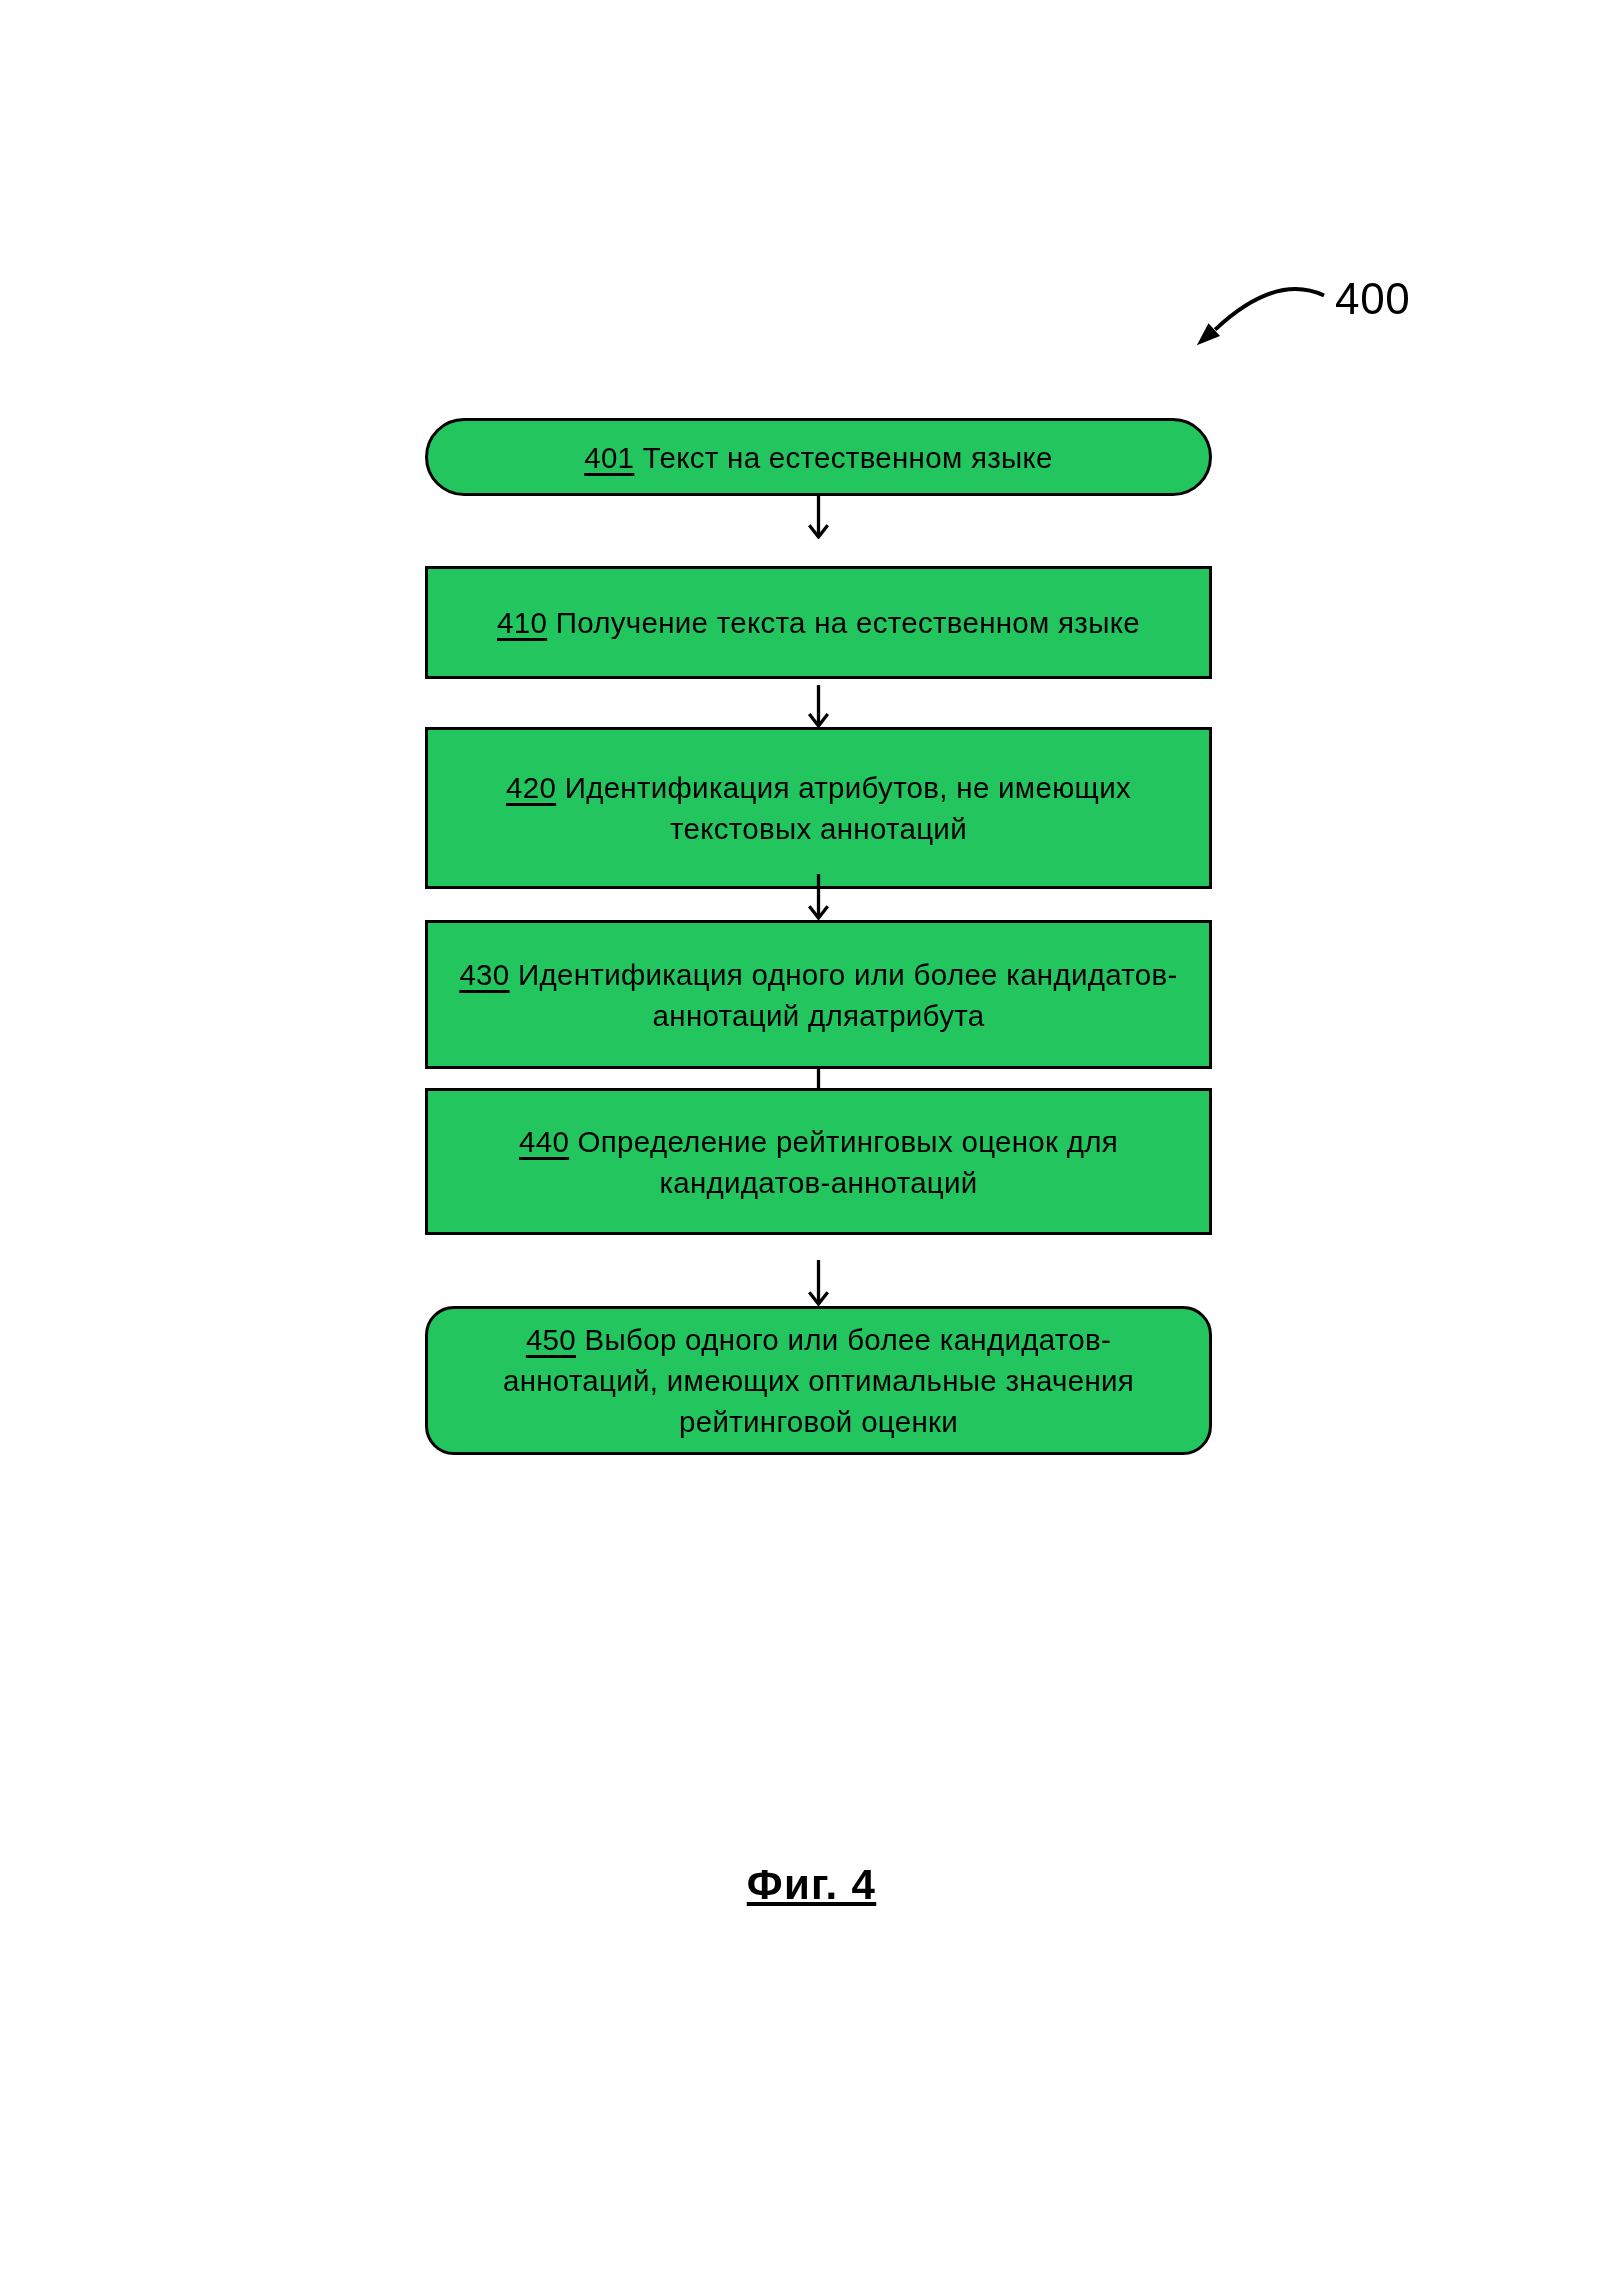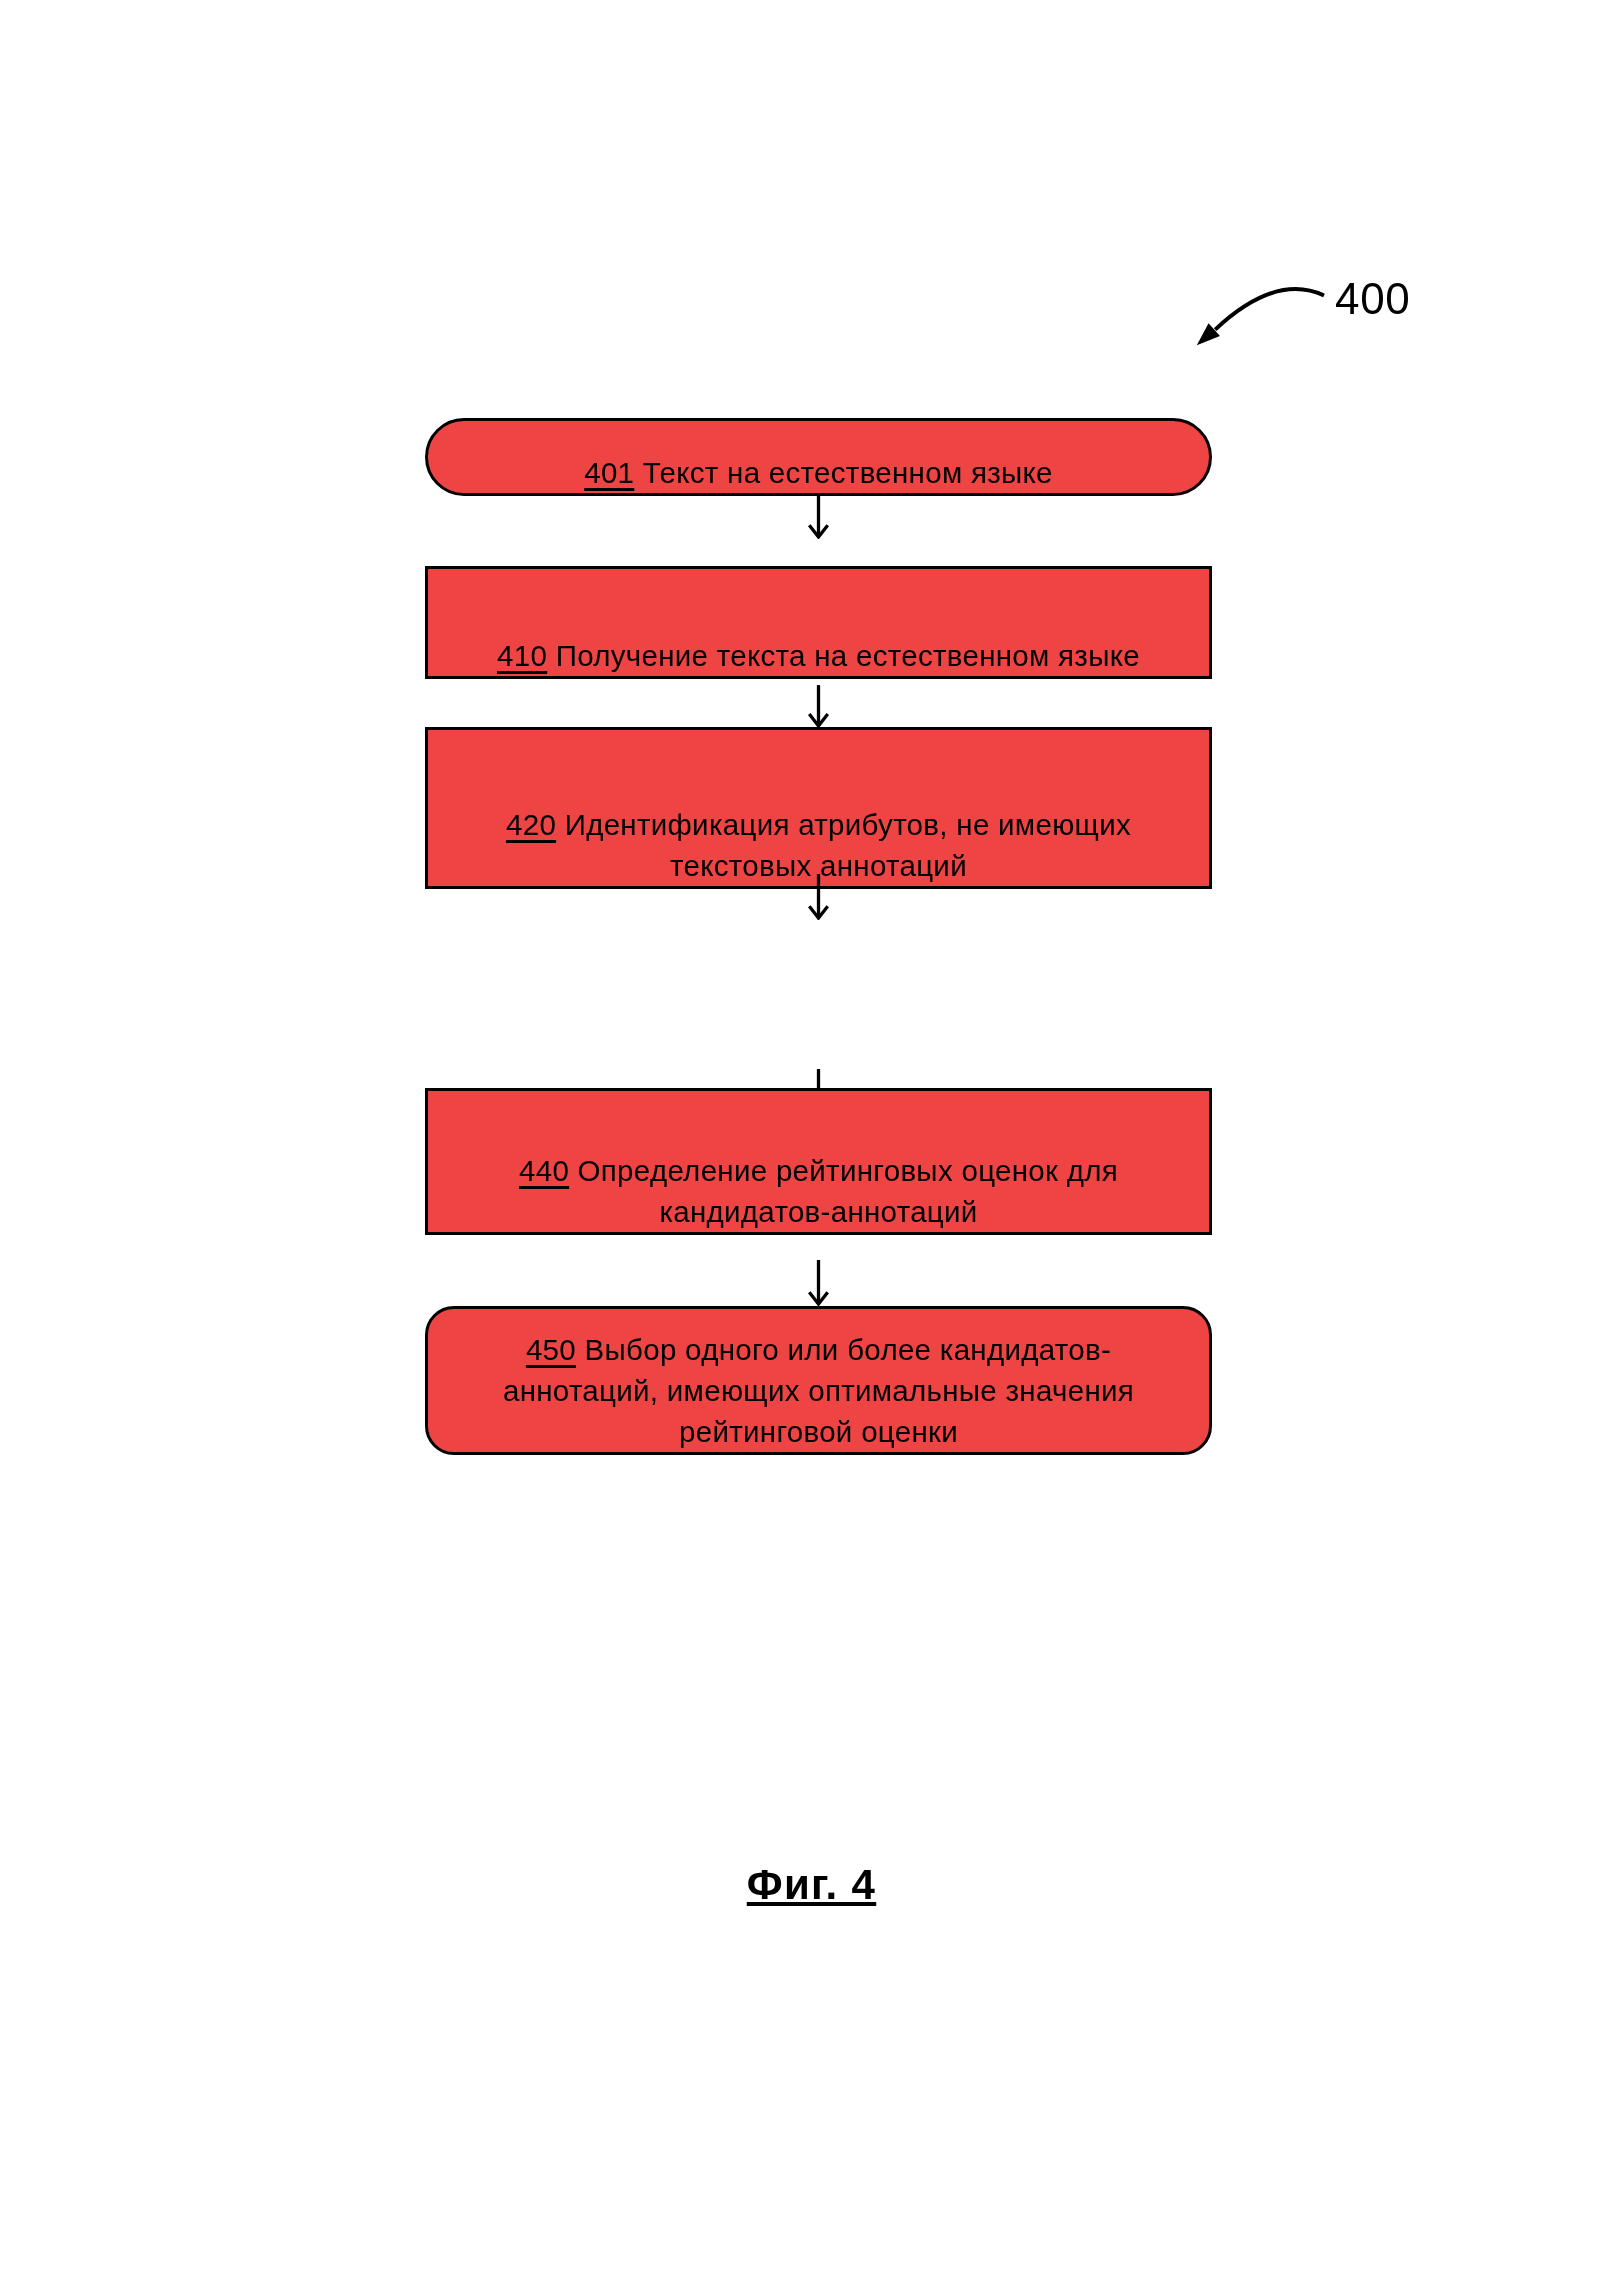--- a/index.html
+++ b/index.html
@@ -15,23 +15,23 @@
     font-family: "Liberation Sans", "DejaVu Sans", sans-serif;
     color: #000000;
     overflow: hidden;
   }
   .node {
     position: absolute;
     left: 425px;
     width: 787px;
     box-sizing: border-box;
     border: 3.3px solid #000000;
-    background: #ef4444;
+    background: #22c55e;
     display: flex;
-    align-items: flex-end;
+    align-items: center;
     justify-content: center;
     text-align: center;
     padding: 0 27.5px;
     font-size: 29.5px;
     line-height: 41px;
     letter-spacing: 0.3px;
   }
   .node.stadium {
     border-radius: 41px;
   }
@@ -118,20 +118,26 @@
       <span class="step-num">420</span>
       <span>Идентификация атрибутов, не имеющих текстовых аннотаций</span>
     </span>
   </div>
 
   <svg class="connector" style="top:874px;" width="29" height="46" aria-hidden="true" viewBox="0 0 44 70">
     <line x1="22" y1="0" x2="22" y2="67"></line>
     <polyline points="8,49 22,67 36,49"></polyline>
   </svg>
 
+  <div class="node" style="top:920px; height:149px;">
+    <span>
+      <span class="step-num">430</span>
+      <span>Идентификация одного или более кандидатов-аннотаций дляатрибута</span>
+    </span>
+  </div>
 
   <svg class="connector" style="top:1069px;" width="29" height="44" aria-hidden="true" viewBox="0 0 44 67">
     <line x1="22" y1="0" x2="22" y2="64"></line>
     <polyline points="8,46 22,64 36,46"></polyline>
   </svg>
 
   <div class="node" style="top:1088px; height:147px;">
     <span>
       <span class="step-num">440</span>
       <span>Определение рейтинговых оценок для кандидатов-аннотаций</span>

